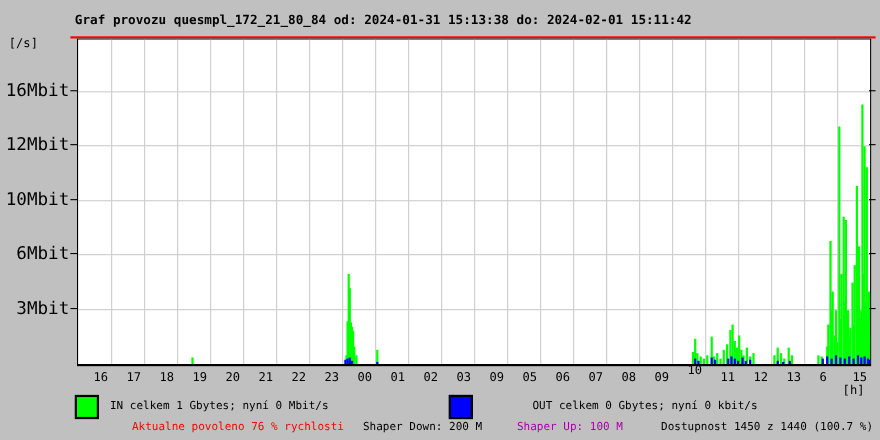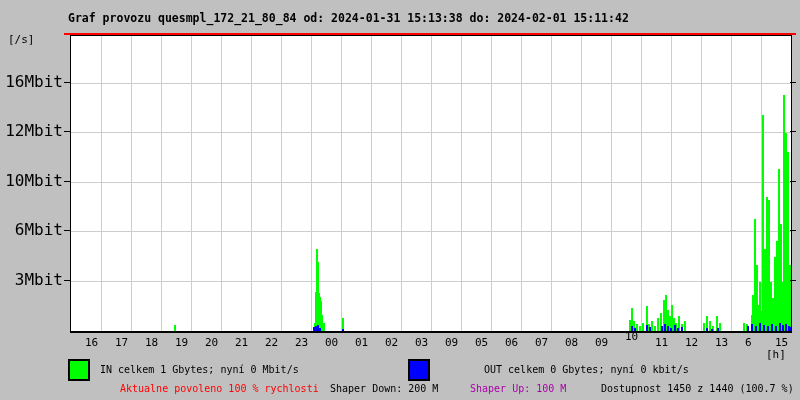--- a/index.html
+++ b/index.html
@@ -222,16 +222,16 @@
   </div>
 
 <div class="abs" id="x-unit">[h]</div>
 
 <div class="abs legend-swatch" style="left: 68px; top: 359px; background: rgb(0, 255, 0);" id="in-swatch"></div>
 <div class="abs legend-text" style="left:100px;top:359px;">IN celkem 1 Gbytes; nyní 0 Mbit/s</div>
 
 <div class="abs legend-swatch" style="left: 408px; top: 359px; background: rgb(0, 0, 255);" id="out-swatch"></div>
 <div class="abs legend-text" style="left:440px;top:359px;margin-left:44px;">OUT celkem 0 Gbytes; nyní 0 kbit/s</div>
 
-<div class="abs footer-text" style="left: 120px; color: rgb(255, 0, 0);" id="footer-allowed">Aktualne povoleno 100 % rychlosti</div>
+<div class="abs footer-text" style="left: 120px; color: rgb(255, 0, 0);" id="footer-allowed">Aktualne povoleno 76 % rychlosti</div>
 <div class="abs footer-text" style="left:330px;">Shaper Down: 200 M</div>
 <div class="abs footer-text" style="left: 470px; color: rgb(170, 0, 170);" id="footer-shaper-up">Shaper Up: 100 M</div>
 <div class="abs footer-text" style="left:553px;padding-left:48px;">Dostupnost 1450 z 1440 (100.7 %)</div>
 
 </body></html>

